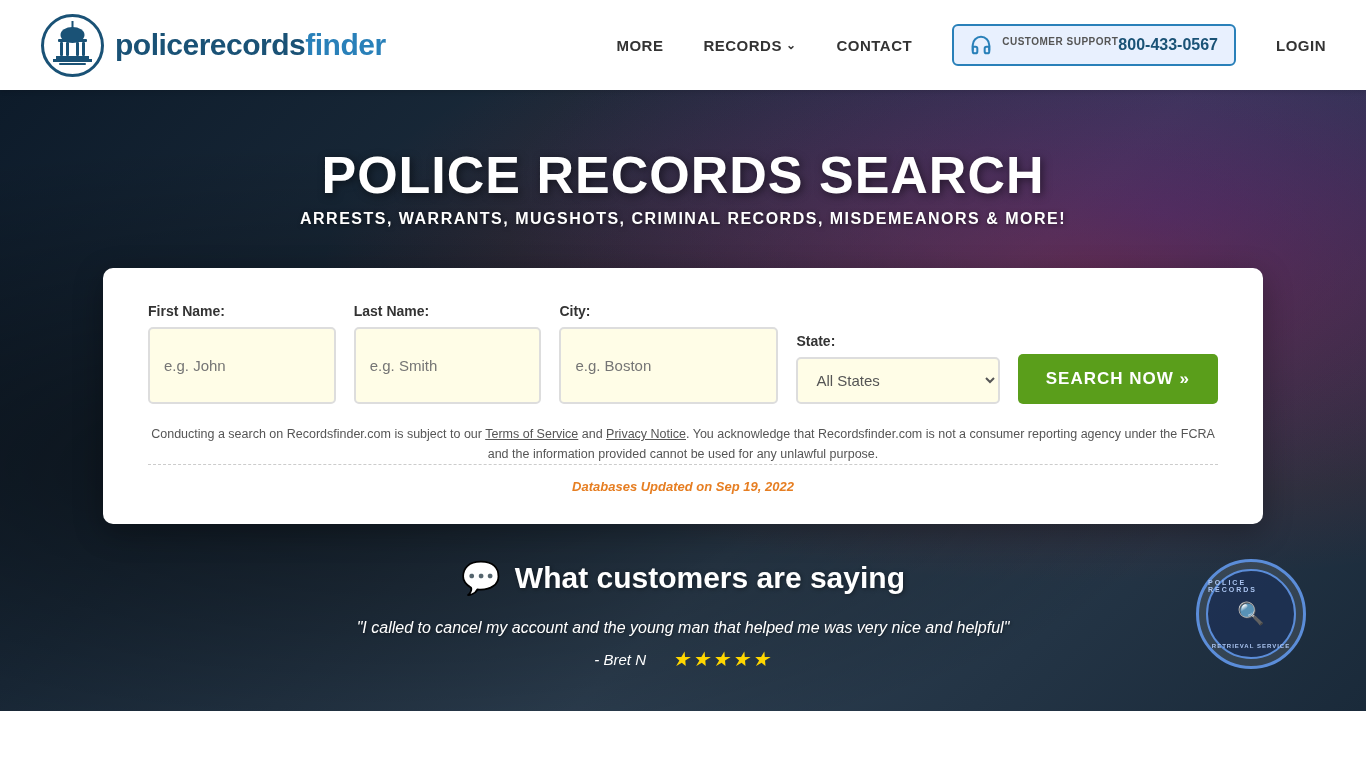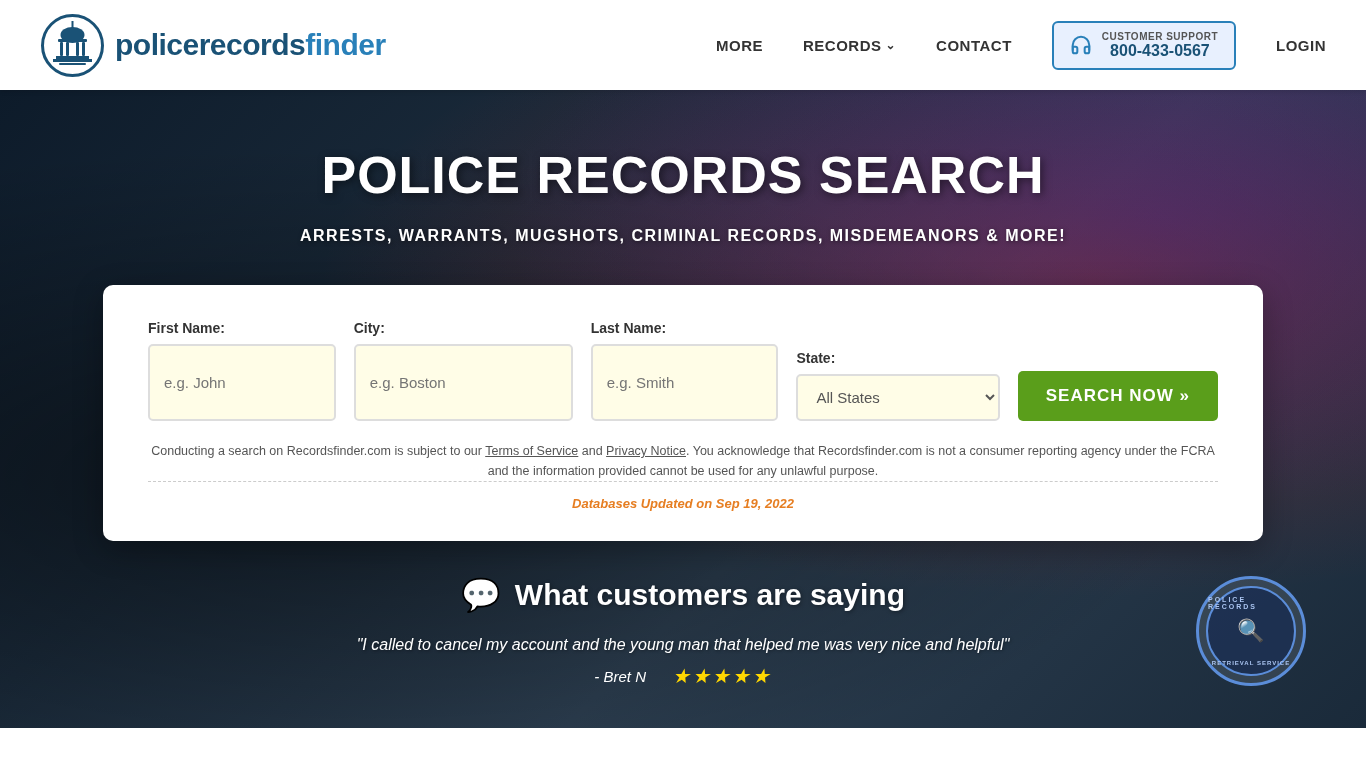--- a/index.html
+++ b/index.html
@@ -73,22 +73,21 @@
       padding: 8px 16px;
       cursor: pointer;
     }
     .support-icon {
       width: 22px;
       height: 22px;
       color: #2980b9;
     }
     .support-text {
       display: flex;
-      flex-direction: column;
-      text-align: center;
+      flex-direction: row;
     }
     .support-label {
       font-size: 10px;
       color: #555;
       font-weight: 600;
       letter-spacing: 0.5px;
     }
     .support-number {
       font-size: 16px;
       font-weight: 700;
@@ -135,21 +134,21 @@
       align-items: center;
       padding-top: 55px;
       width: 100%;
     }
     .hero-title {
       font-size: 52px;
       font-weight: 900;
       color: #fff;
       text-shadow: 2px 2px 8px rgba(0,0,0,0.5);
       letter-spacing: 1px;
-      margin-bottom: 22px;
+      margin-bottom: 5px;
       text-align: center;
     }
     .hero-subtitle {
       font-size: 16px;
       font-weight: 700;
       color: #fff;
       letter-spacing: 1.5px;
       text-shadow: 1px 1px 4px rgba(0,0,0,0.5);
       margin-bottom: 40px;
       text-align: center;
@@ -423,28 +422,28 @@
     <p class="hero-subtitle">ARRESTS, WARRANTS, MUGSHOTS, CRIMINAL RECORDS, MISDEMEANORS &amp; MORE!</p>
 
     <div class="search-card">
       <div class="search-fields">
 
         <div class="field-group first-name">
           <label>First Name:</label>
           <input class="search-input" type="text" placeholder="e.g. John" style="">
         </div>
 
+        <div class="field-group last-name">
+          <label>Last Name:</label>
+          <input class="search-input" type="text" placeholder="e.g. Smith" style="">
+        </div>
+
         <div class="field-group city">
           <label>City:</label>
           <input class="search-input" type="text" placeholder="e.g. Boston" style="">
-        </div>
-
-        <div class="field-group last-name">
-          <label>Last Name:</label>
-          <input class="search-input" type="text" placeholder="e.g. Smith" style="">
         </div>
 
         <div class="field-group state">
           <label>State:</label>
           <select class="state-select" id="stateSelect"><option value="All States">All States</option><option value="Alabama">Alabama</option><option value="Alaska">Alaska</option><option value="Arizona">Arizona</option><option value="Arkansas">Arkansas</option><option value="California">California</option><option value="Colorado">Colorado</option><option value="Connecticut">Connecticut</option><option value="Delaware">Delaware</option><option value="Florida">Florida</option><option value="Georgia">Georgia</option><option value="Hawaii">Hawaii</option><option value="Idaho">Idaho</option><option value="Illinois">Illinois</option><option value="Indiana">Indiana</option><option value="Iowa">Iowa</option><option value="Kansas">Kansas</option><option value="Kentucky">Kentucky</option><option value="Louisiana">Louisiana</option><option value="Maine">Maine</option><option value="Maryland">Maryland</option><option value="Massachusetts">Massachusetts</option><option value="Michigan">Michigan</option><option value="Minnesota">Minnesota</option><option value="Mississippi">Mississippi</option><option value="Missouri">Missouri</option><option value="Montana">Montana</option><option value="Nebraska">Nebraska</option><option value="Nevada">Nevada</option><option value="New Hampshire">New Hampshire</option><option value="New Jersey">New Jersey</option><option value="New Mexico">New Mexico</option><option value="New York">New York</option><option value="North Carolina">North Carolina</option><option value="North Dakota">North Dakota</option><option value="Ohio">Ohio</option><option value="Oklahoma">Oklahoma</option><option value="Oregon">Oregon</option><option value="Pennsylvania">Pennsylvania</option><option value="Rhode Island">Rhode Island</option><option value="South Carolina">South Carolina</option><option value="South Dakota">South Dakota</option><option value="Tennessee">Tennessee</option><option value="Texas">Texas</option><option value="Utah">Utah</option><option value="Vermont">Vermont</option><option value="Virginia">Virginia</option><option value="Washington">Washington</option><option value="West Virginia">West Virginia</option><option value="Wisconsin">Wisconsin</option><option value="Wyoming">Wyoming</option></select>
         </div>
 
         <button class="search-btn">SEARCH NOW »</button>
       </div>
 

